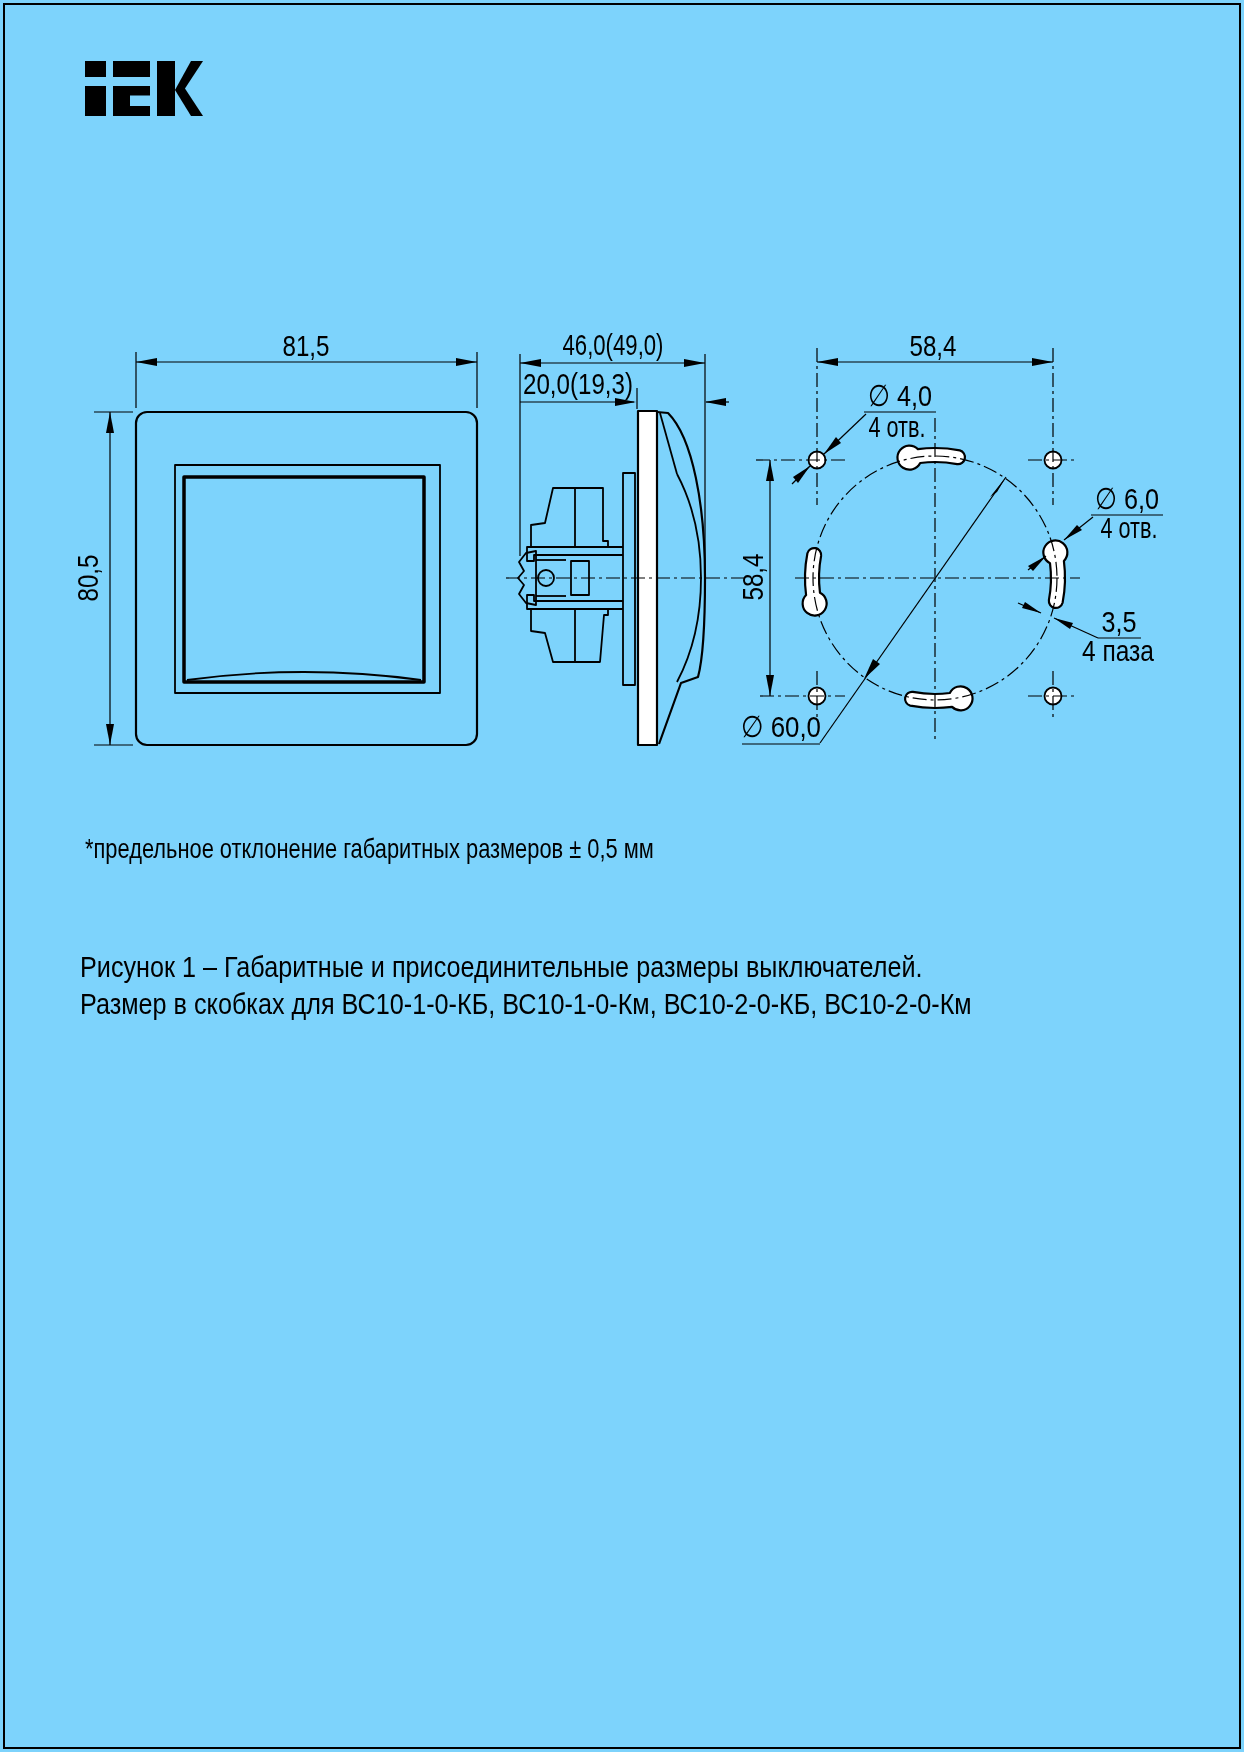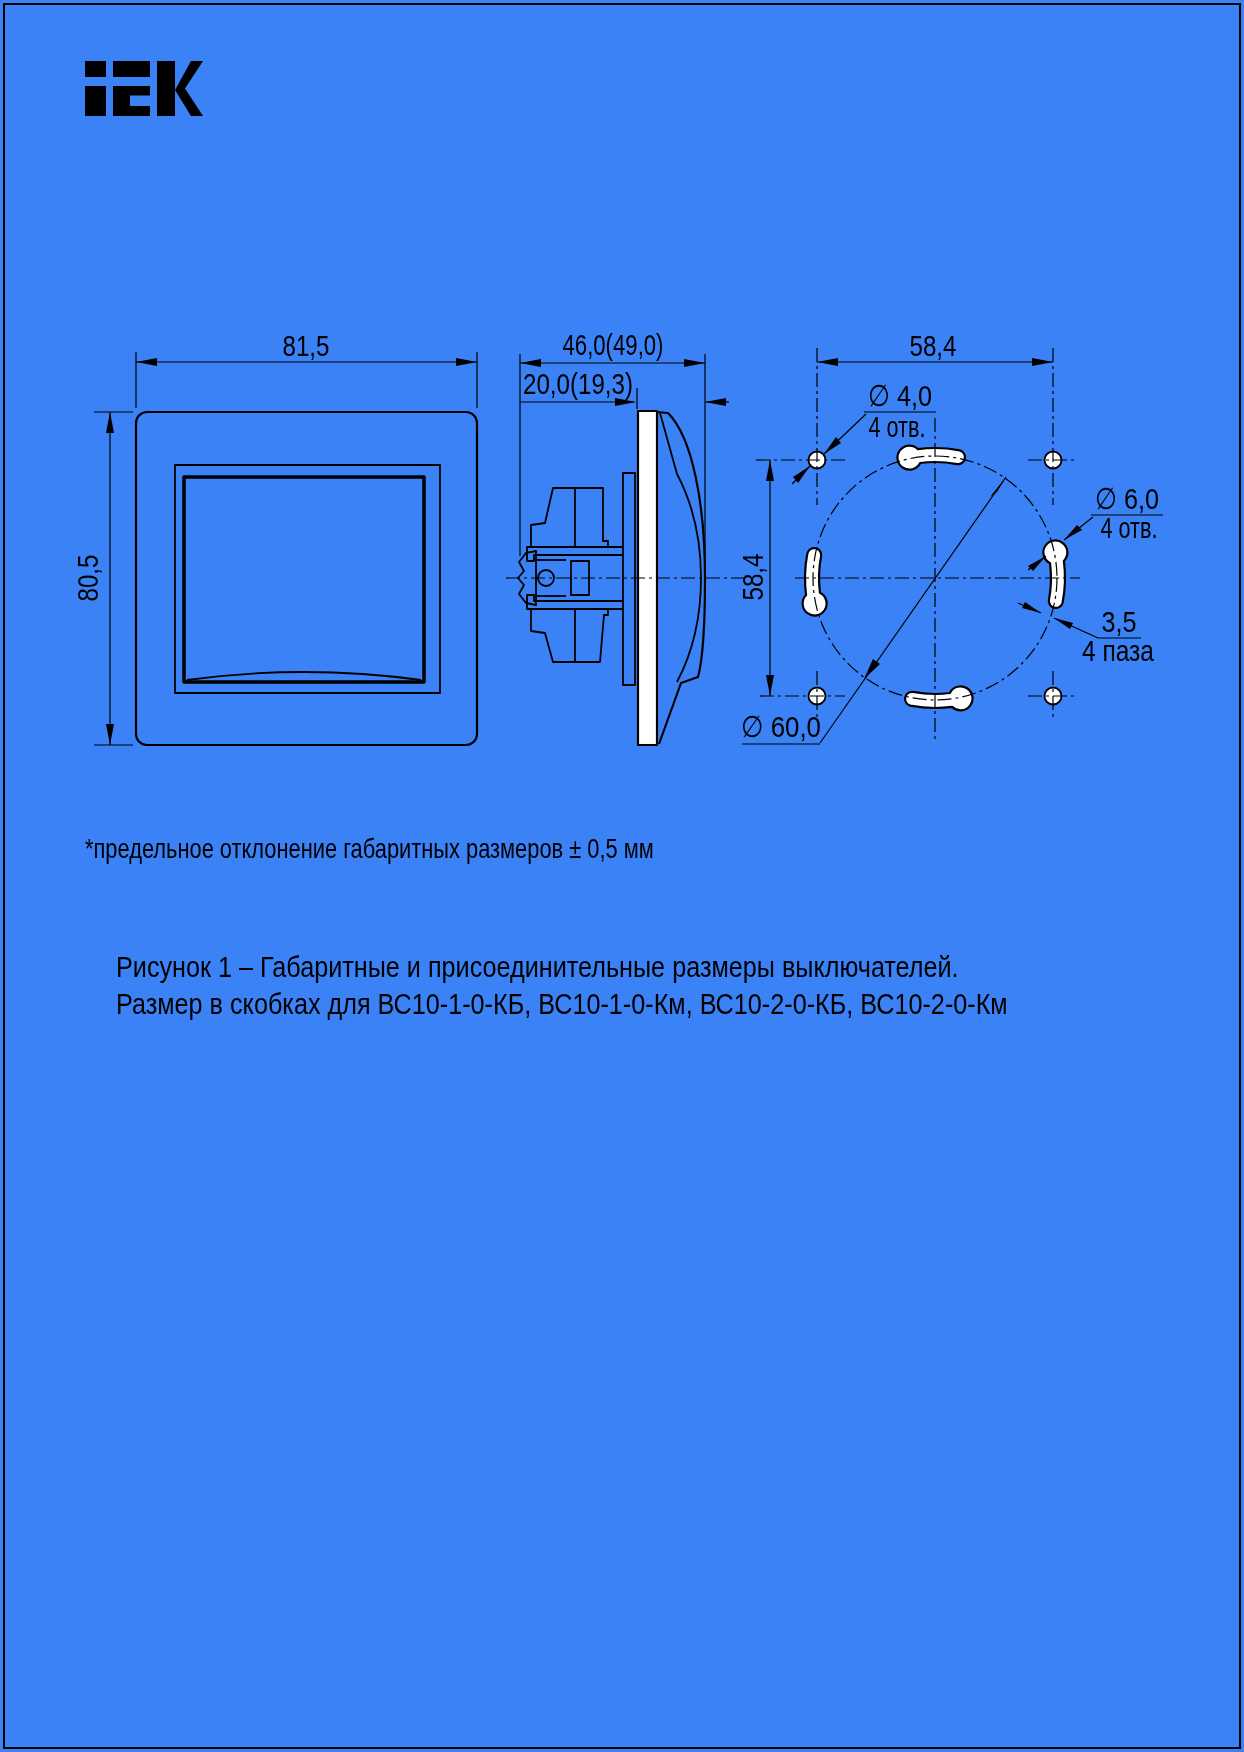--- a/index.html
+++ b/index.html
@@ -1,24 +1,24 @@
 <!DOCTYPE html>
 <html><head>
 <meta charset="utf-8">
 <style>
   html,body{margin:0;padding:0;background:#e8e8e8;}
-  .page{position:relative;width:1244px;height:1752px;background:#3b82f6;
+  .page{position:relative;width:1244px;height:1752px;background:#7dd3fc;
         font-family:"Liberation Sans",sans-serif;color:#000;overflow:hidden;}
   .page-border{position:absolute;left:3px;top:3px;right:3px;bottom:3px;
         border:2px solid #000;pointer-events:none;}
   .drawing-svg{position:absolute;left:0;top:0;}
   .note-text{position:absolute;left:85px;top:833px;font-size:28px;white-space:nowrap;
         transform:scaleX(0.78);transform-origin:0 50%;display:inline-block;}
   .caption{position:absolute;left:80px;top:948px;font-size:30px;line-height:37px;
-        white-space:nowrap;margin-left:36px;}
+        white-space:nowrap;}
   .caption .cap-line{transform:scaleX(0.84);transform-origin:0 50%;display:block;width:max-content;}
   
   .outline{stroke:#000;stroke-width:2.2;fill:none;stroke-linejoin:round;}
   .outline-thin{stroke:#000;stroke-width:1.8;fill:none;stroke-linejoin:round;}
   .outline-thick{stroke:#000;stroke-width:3.5;fill:none;stroke-linejoin:round;}
   .whitefill{fill:#ffffff;}
   .dimline{stroke:#000;stroke-width:1.2;fill:none;}
   .centerline{stroke:#000;stroke-width:1.2;fill:none;stroke-dasharray:14 4 3 4;}
   .arrow{fill:#000;stroke:none;}
   .dim-text{font-family:"Liberation Sans",sans-serif;font-size:30px;fill:#000;}

